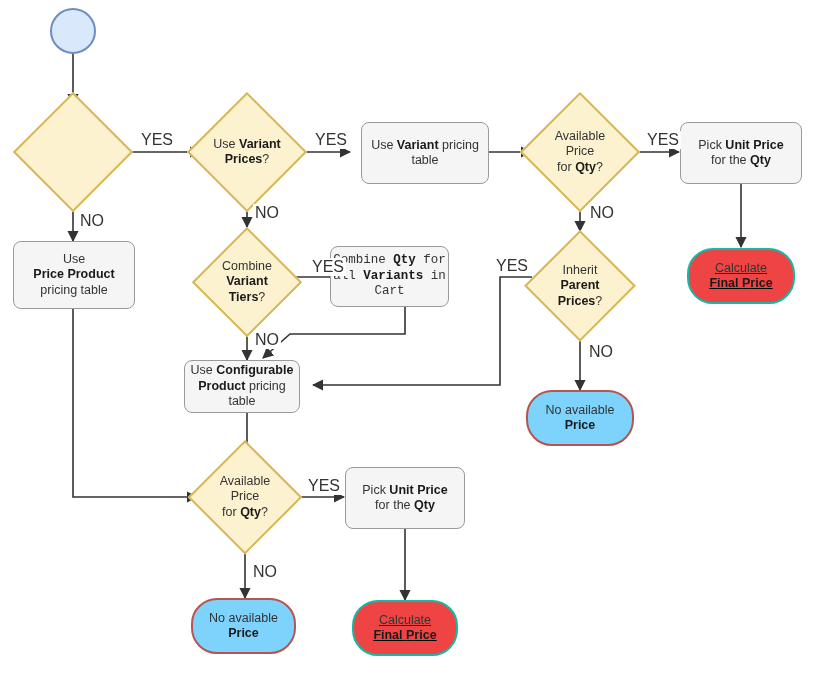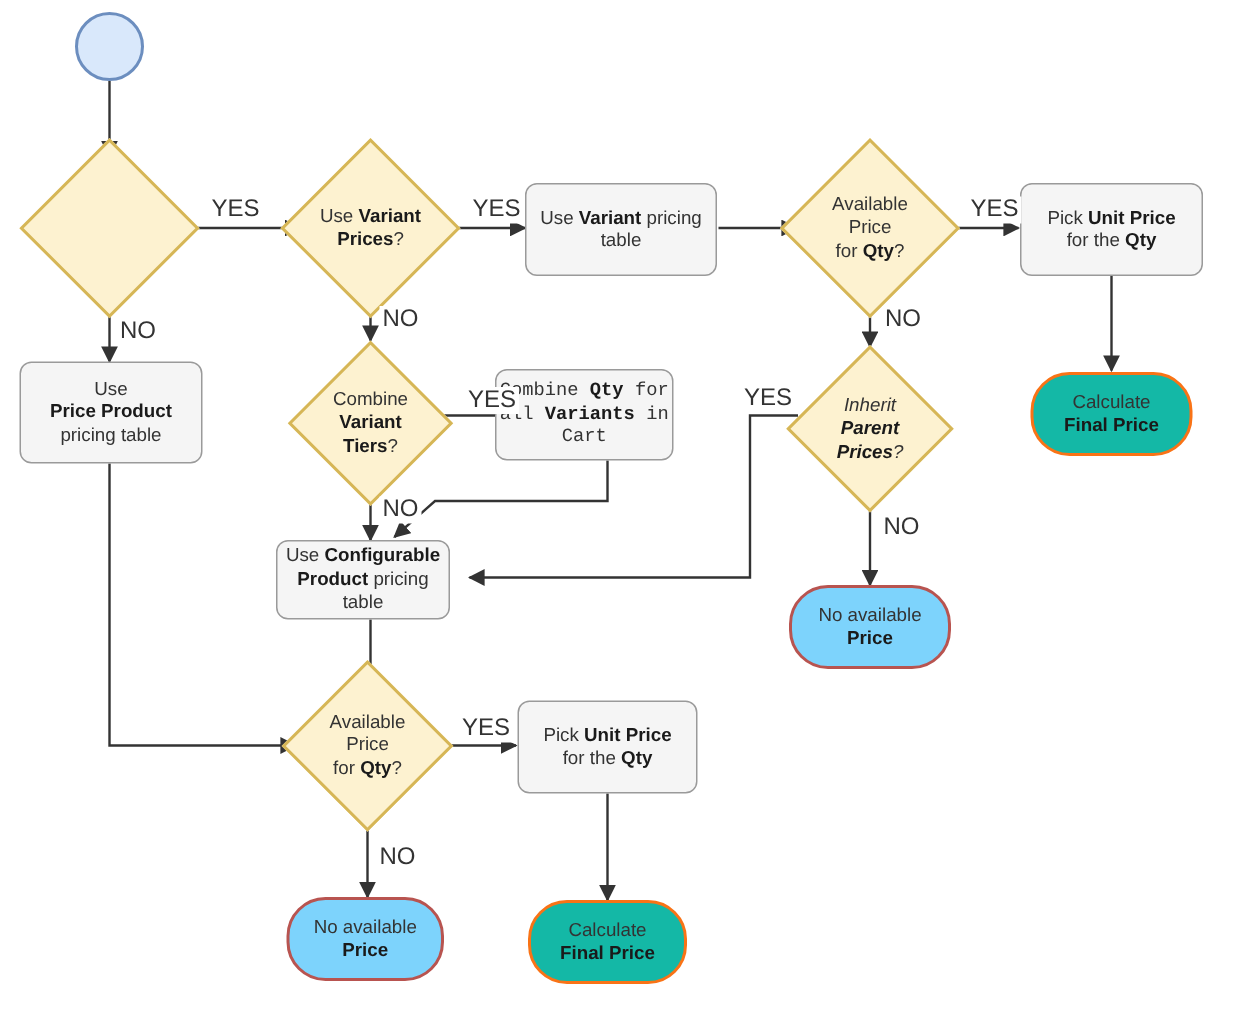--- a/index.html
+++ b/index.html
@@ -66,23 +66,24 @@
 
   
   .n-process {
     background: #f5f5f5;
     border: 1.5px solid #9a9a9a;
     border-radius: 8px;
   }
 
   
   .n-success {
-    background: #14b8a6;
-    border: 2px solid #f97316;
+    background: #ef4444;
+    border: 2px solid #14b8a6;
     border-radius: 26px;
+    text-decoration: underline;
   }
 
   
   .n-error {
     background: #7dd3fc;
     border: 2px solid #b85450;
     border-radius: 26px;
   }
 
   .edge-label {
@@ -157,21 +158,21 @@
 
   <div class="node n-process" style="left:13px; top:241px; width:122px; height:68px;">
     <span class="txt">Use<br><b>Price Product</b><br>pricing table</span>
   </div>
 
   <div class="node n-decision" style="left:187px; top:92px; width:120px; height:120px;">
     <span class="dia"></span>
     <span class="txt">Use <b>Variant<br>Prices</b>?</span>
   </div>
 
-  <div class="node n-process" style="left:350px; top:122px; width:128px; height:62px;">
+  <div class="node n-process" style="left:361px; top:122px; width:128px; height:62px;">
     <span class="txt">Use <b>Variant</b> pricing<br>table</span>
   </div>
 
   <div class="node n-decision" style="left:520px; top:92px; width:120px; height:120px;">
     <span class="dia"></span>
     <span class="txt">Available<br>Price<br>for <b>Qty</b>?</span>
   </div>
 
   <div class="node n-process" style="left:680px; top:122px; width:122px; height:62px;">
     <span class="txt">Pick <b>Unit Price</b><br>for the <b>Qty</b></span>
@@ -183,21 +184,21 @@
 
   <div class="node n-decision" style="left:192px; top:227px; width:110px; height:110px;">
     <span class="dia"></span>
     <span class="txt">Combine<br><b>Variant<br>Tiers</b>?</span>
   </div>
 
   <div class="node n-process" style="left:330px; top:246px; width:119px; height:61px;font-family:Liberation Mono, monospace;">
     <span class="txt">Combine <b>Qty</b> for<br>all <b>Variants</b> in Cart</span>
   </div>
 
-  <div class="node n-decision" style="left:524px; top:230px; width:112px; height:112px;font-style:italic;">
+  <div class="node n-decision" style="left:524px; top:230px; width:112px; height:112px;">
     <span class="dia"></span>
     <span class="txt">Inherit<br><b>Parent<br>Prices</b>?</span>
   </div>
 
   <div class="node n-error" style="left:526px; top:390px; width:108px; height:56px;">
     <span class="txt">No available<br><b>Price</b></span>
   </div>
 
   <div class="node n-process" style="left:184px; top:360px; width:116px; height:53px;justify-content:center;">
     <span class="txt">Use <b>Configurable<br>Product</b> pricing table</span>

